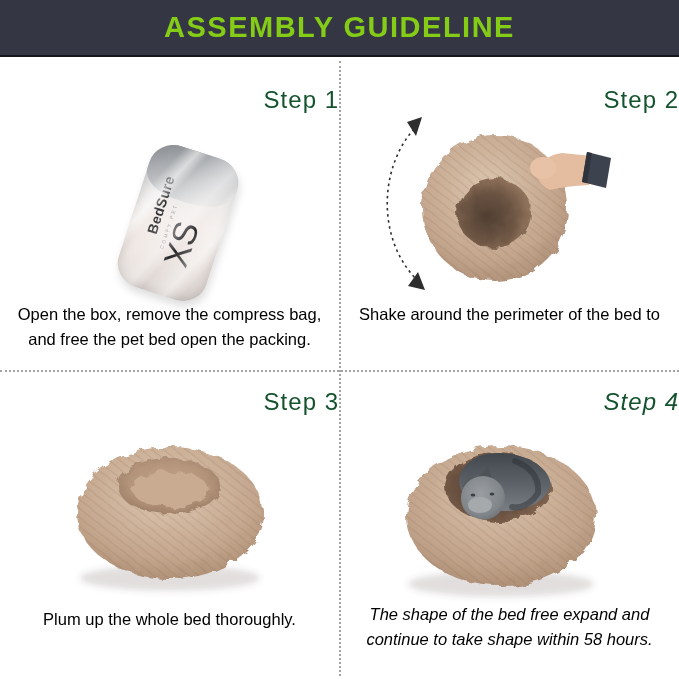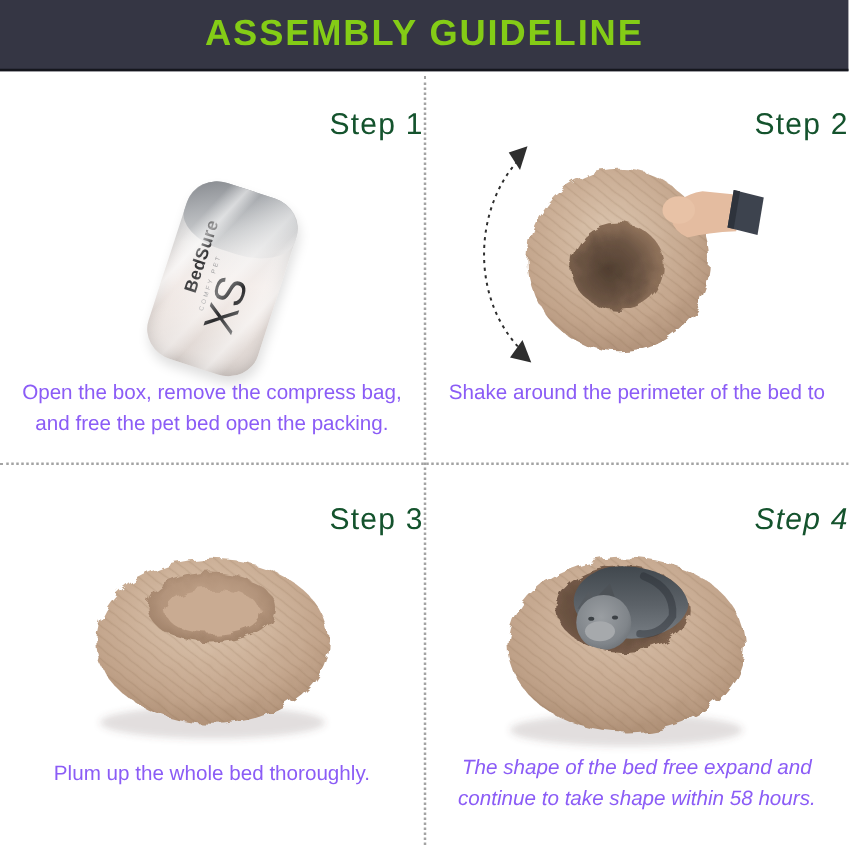--- a/index.html
+++ b/index.html
@@ -18,23 +18,23 @@
   
   .quad{position:absolute;width:339px;}
   .q1{left:0;top:57px;height:313px;}
   .q2{left:340px;top:57px;height:313px;}
   .q3{left:0;top:371px;height:308px;}
   .q4{left:340px;top:371px;height:308px;font-style:italic;}
 
   .step-title{position:absolute;left:0;width:100%;text-align:right;color:#14532d;
               font-size:24px;font-weight:500;letter-spacing:1px;}
   .q1 .step-title,.q2 .step-title{top:29px;}
-  .q3 .step-title,.q4 .step-title{top:17px;margin-top:14px;}
-
-  .caption{position:absolute;left:0;width:100%;text-align:center;color:#8b5cf6;
+  .q3 .step-title,.q4 .step-title{top:17px;}
+
+  .caption{position:absolute;left:0;width:100%;text-align:center;color:#000000;
            font-size:16.5px;line-height:25px;}
   .q1 .caption,.q2 .caption{top:245px;}
   .q3 .caption{top:236px;text-align:center;}
   .q4 .caption{top:231px;}
 
   .figure-svg{position:absolute;left:0;top:0;width:339px;height:100%;}
 
   
   .bag{position:absolute;left:132px;top:92px;width:92px;height:148px;border-radius:26px/24px;
        transform:rotate(18deg);

